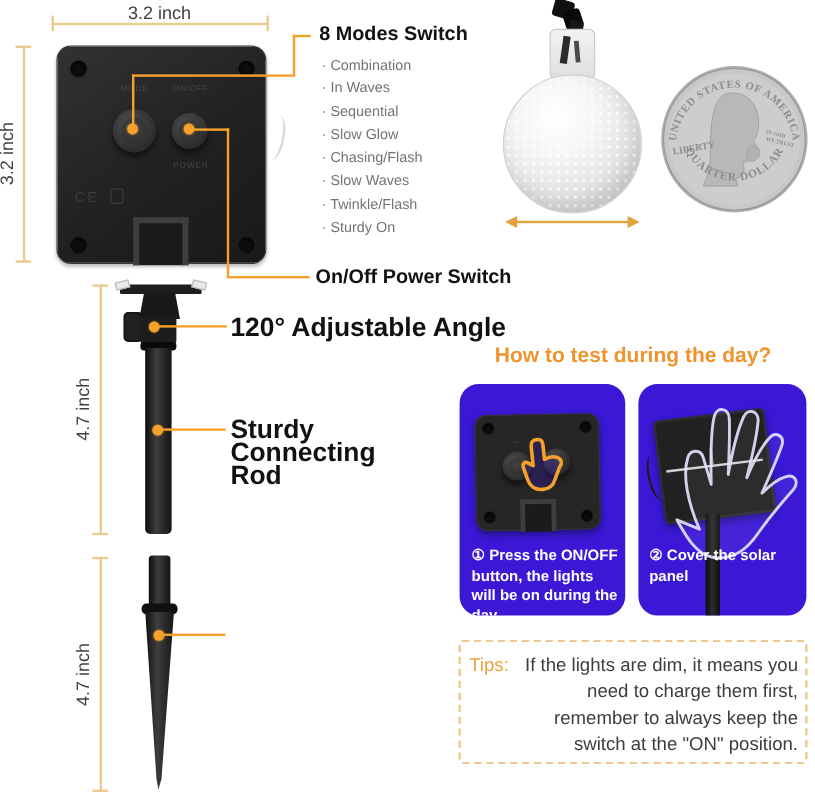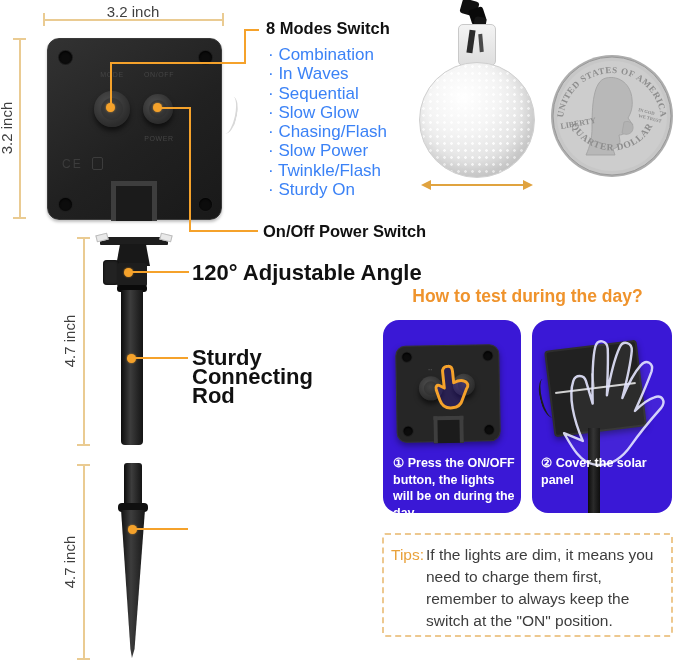--- a/index.html
+++ b/index.html
@@ -12,41 +12,41 @@
   .dim-v { border-left:2px solid #EACB92; }
   .dim-label { font-size:15px; color:#3f3f3f; text-align:center; }
   .dim-label-v { transform:rotate(-90deg); width:80px; height:18px; }
   .conn-h { border-top:2px solid #F5A22B; }
   .conn-v { border-left:2px solid #F5A22B; }
   .conn-dot { width:9px; height:9px; border-radius:50%; background:#F5A22B; box-shadow:0 0 2px rgba(245,162,43,.8); }
 
   .part-label { font-weight:bold; font-size:22px; color:#111; line-height:19px; }
   .section-head { font-weight:bold; font-size:16.5px; color:#111; }
 
-  .mode-list { font-size:17px; color:#3b82f6; }
+  .mode-list { font-size:12px; color:#737373; }
   .mode-item { line-height:19.3px; }
   .mode-item::before { content:"· "; }
 
   
   .ctrl-box { background:linear-gradient(145deg,#323232,#212121 55%,#191919); border:1px solid #3a3a3a; border-radius:12px; box-shadow:0 2px 3px rgba(0,0,0,.25); }
   .screw { width:13px; height:13px; border-radius:50%; background:#0c0c0c; box-shadow:inset 0 1px 2px #000, 0 0 0 1px #1d1d1d; }
   .btn-outer { border-radius:50%; background:radial-gradient(circle at 40% 35%, #4e4e4e, #2c2c2c 70%); box-shadow:0 4px 5px rgba(0,0,0,.55); display:flex; align-items:center; justify-content:center; }
   .btn-inner { border-radius:50%; background:radial-gradient(circle at 45% 40%, #424242, #303030 75%); display:flex; align-items:center; justify-content:center; }
   .faint-txt { font-size:7px; letter-spacing:.6px; color:#454545; text-align:center; }
   .ce-txt { font-size:12px; color:#3c3c3c; letter-spacing:2px; }
   .notch { border:5px solid #3e3e3e; border-bottom:none; background:#1b1b1b; }
 
   .metal-dark { background:linear-gradient(90deg,#0c0c0c,#3d3d3d 42%,#141414); }
 
   
   .howto-title { font-weight:bold; font-size:17.5px; color:#EF932C; text-align:center; }
   .purple-card { background:#3A18D6; border-radius:16px; overflow:hidden; }
   .card-caption { color:#ffffff; font-weight:bold; font-size:12.5px; line-height:16.5px; }
 
-  .tips-box { border:2px dashed #EDC88F; border-radius:3px; }
+  .tips-box { border:2px dashed #EDC88F; border-radius:3px;text-align:right; }
   .tips-para { font-size:15.5px; line-height:22px; color:#3d3d3d; padding:9px 6px 0 42px; position:relative; }
   .tips-label { position:absolute; left:7px; top:9px; color:#E9A23B; }
 
   .bulb { border-radius:50%;
     background-image:
       radial-gradient(rgba(255,255,255,0.85) 1px, rgba(0,0,0,0) 1.6px),
       radial-gradient(circle at 38% 30%, #ffffff 0%, #f5f5f5 32%, #e6e6e6 56%, #d6d6d6 80%, #c9c9c9 100%);
     background-size:7px 7px, 100% 100%;
     border:1px solid #cfcfcf;
     box-shadow:inset -5px -8px 14px rgba(0,0,0,.10);
@@ -106,21 +106,21 @@
   <div class="abs conn-v" style="left:189px;top:107px;height:124px;"></div>
   <div class="abs conn-h" style="left:189px;top:230px;width:69px;"></div>
 
   <div class="abs section-head" style="left:266px;top:19px;">8 Modes Switch</div>
   <div class="abs mode-list" style="left:268px;top:45px;">
       <div class="mode-item">Combination</div>
       <div class="mode-item">In Waves</div>
       <div class="mode-item">Sequential</div>
       <div class="mode-item">Slow Glow</div>
       <div class="mode-item">Chasing/Flash</div>
-      <div class="mode-item">Slow Power</div>
+      <div class="mode-item">Slow Waves</div>
       <div class="mode-item">Twinkle/Flash</div>
       <div class="mode-item">Sturdy On</div>
     </div>
 
   <div class="abs section-head" style="left:263px;top:222px;">On/Off Power Switch</div>
 
   <div class="abs" style="left:100px;top:237px;width:68px;height:8px;background:#1e1e1e;border-radius:1px;"></div>
   <div class="abs" style="left:96px;top:234px;width:12px;height:7px;background:#e9e9e9;border:1px solid #bbb;transform:rotate(-14deg);"></div>
   <div class="abs" style="left:160px;top:234px;width:12px;height:7px;background:#e9e9e9;border:1px solid #bbb;transform:rotate(14deg);"></div>
   <div class="abs" style="left:116px;top:244px;width:34px;height:22px;background:#181818;clip-path:polygon(12% 0,88% 0,100% 100%,0 100%);"></div>

